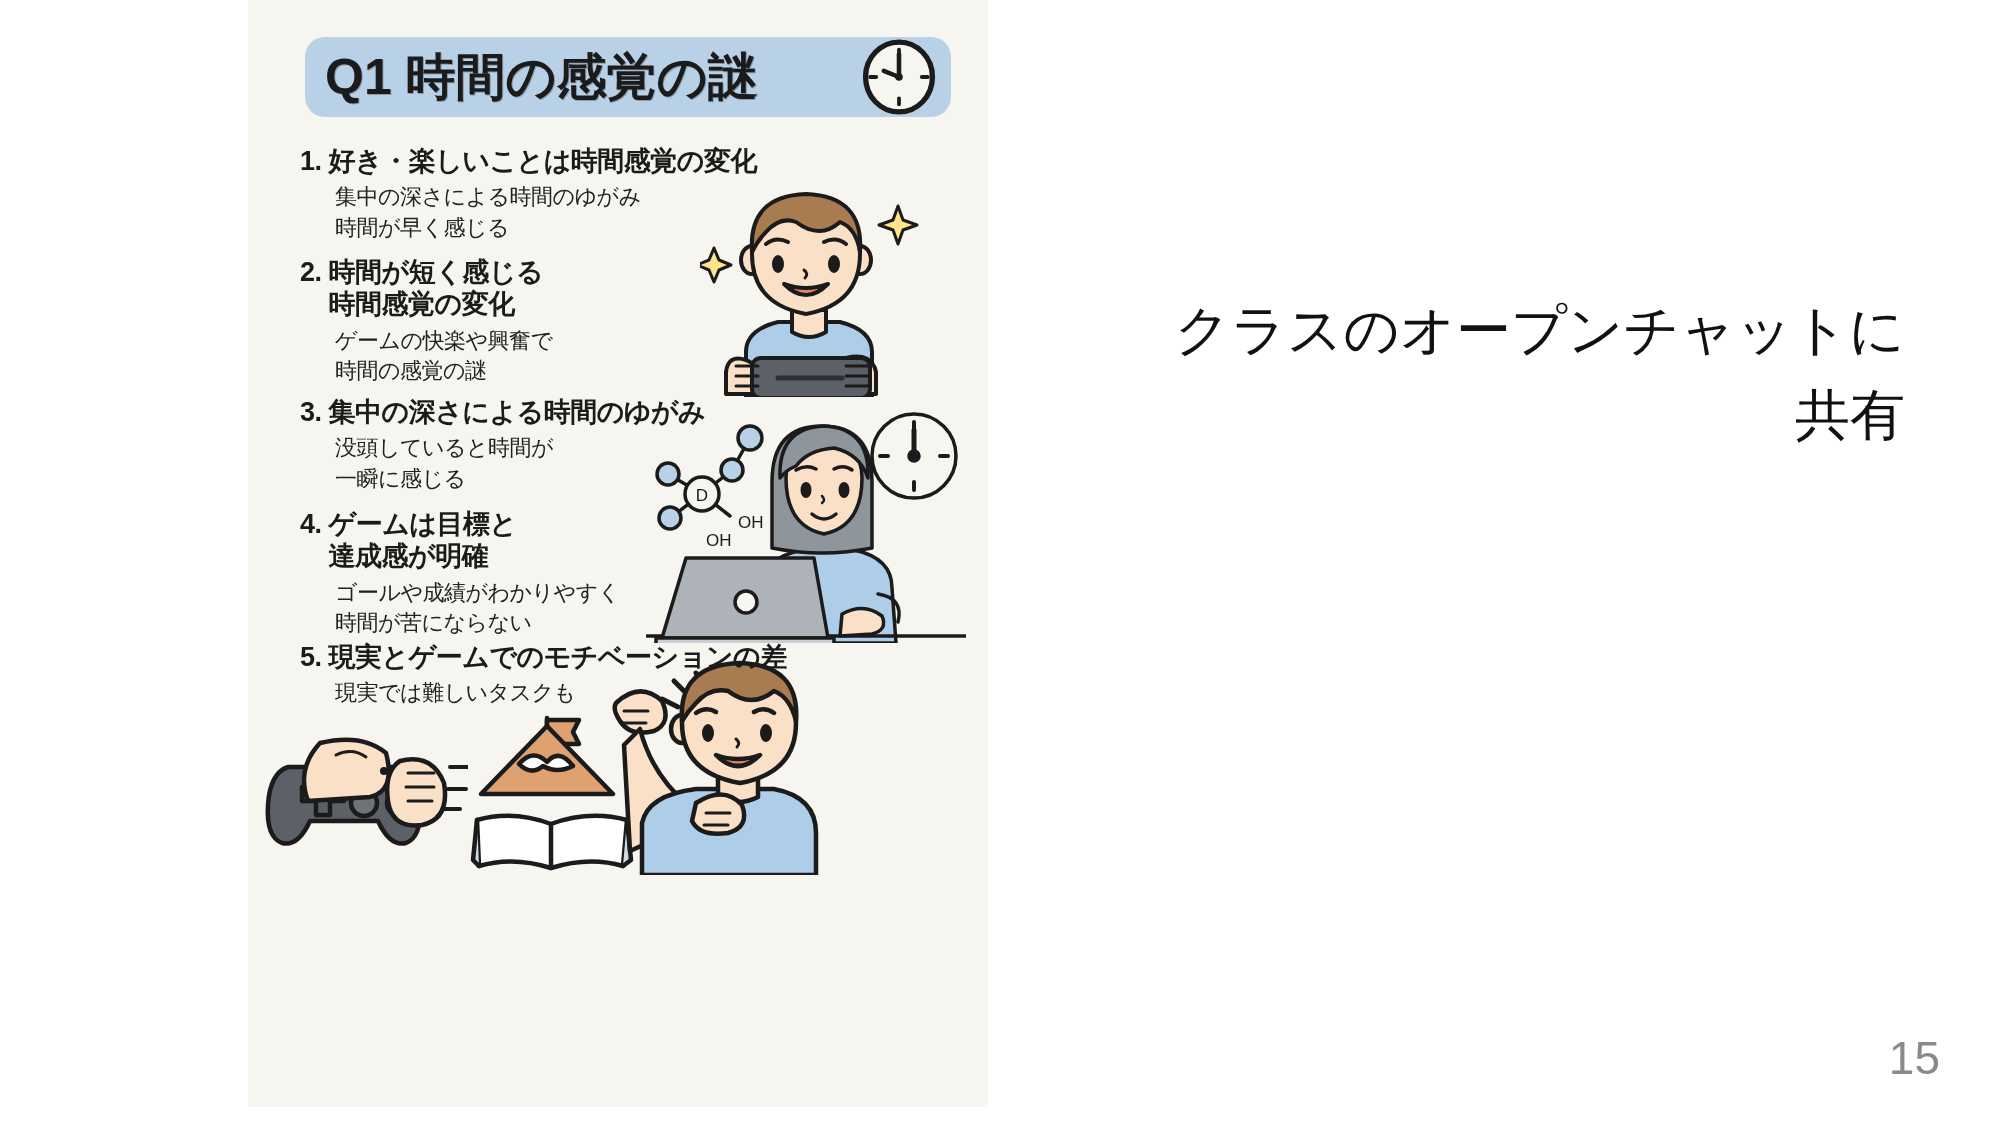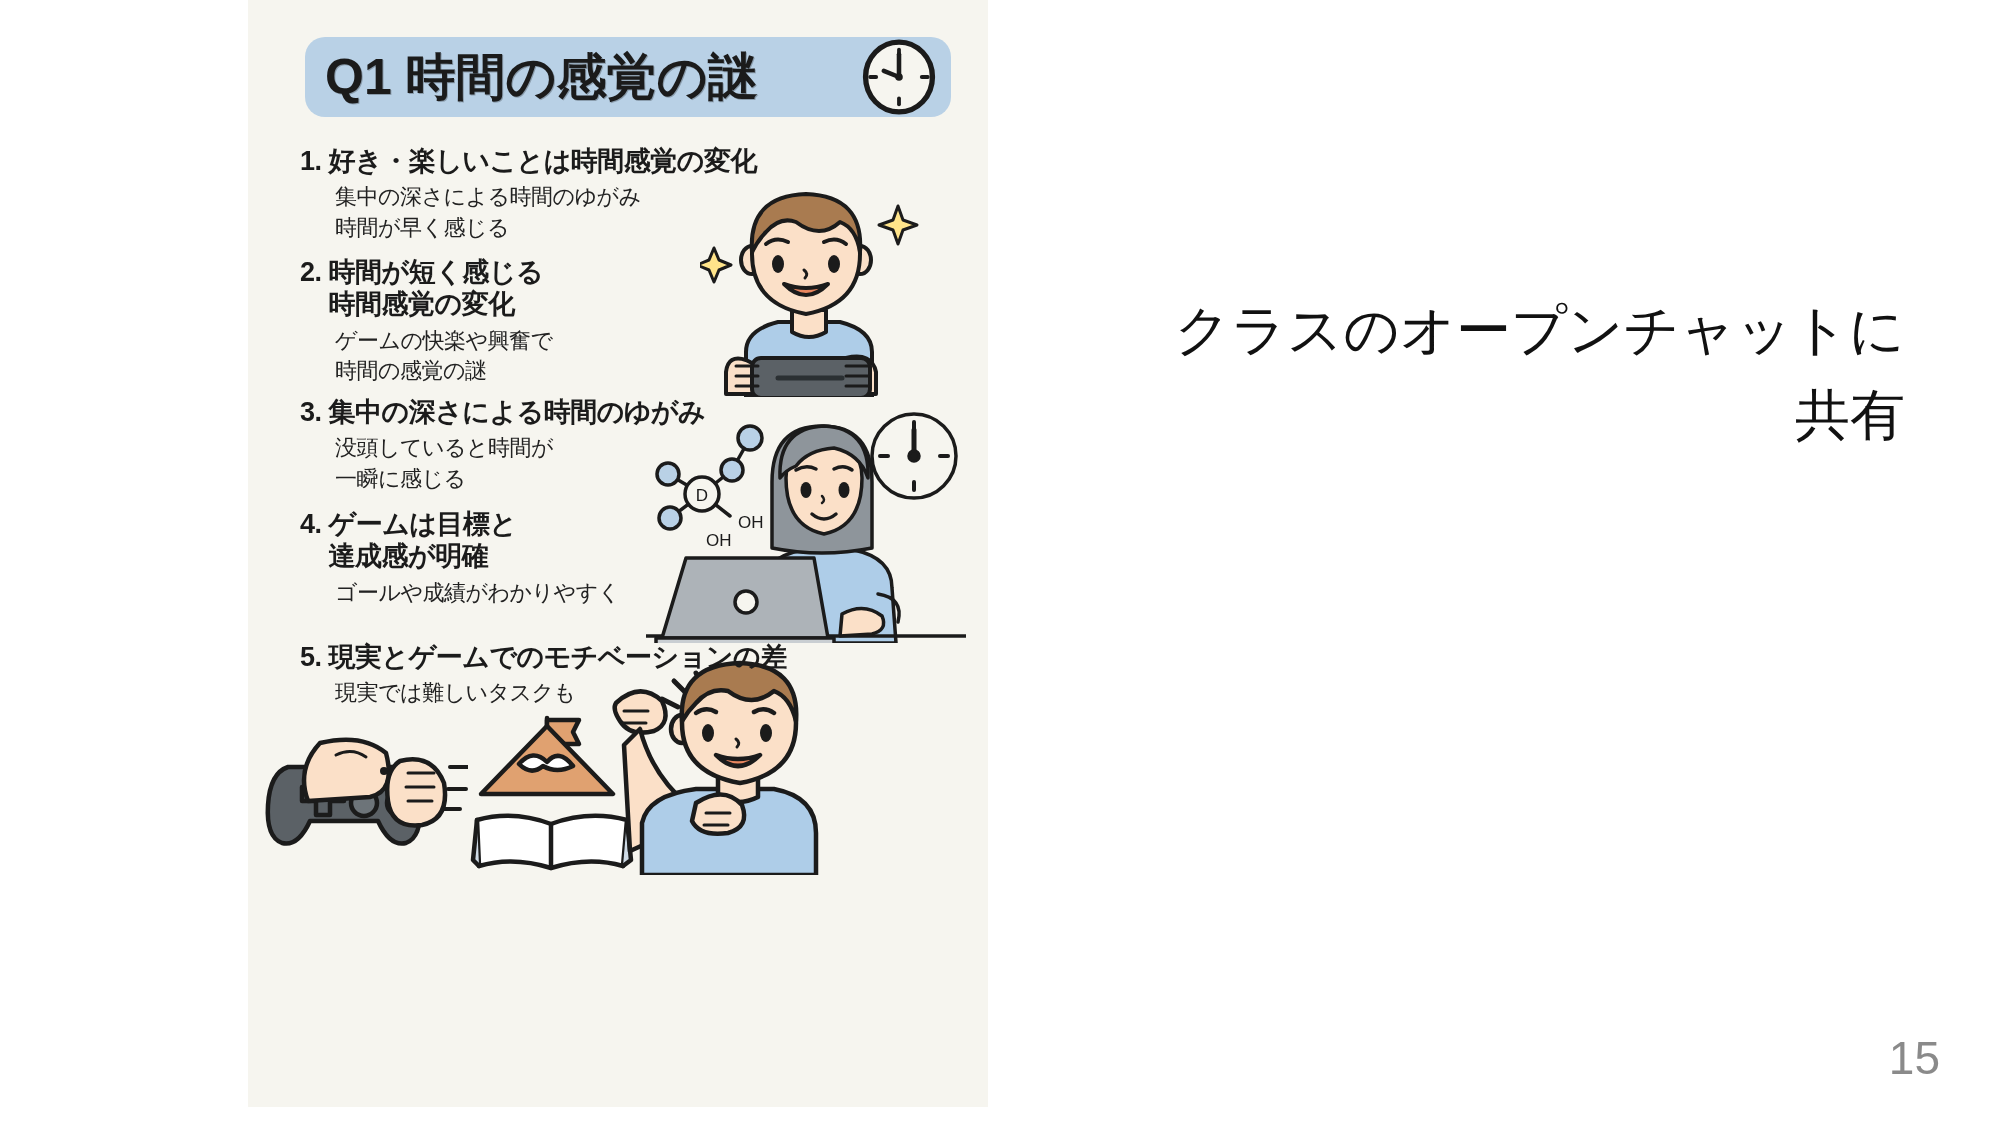--- a/index.html
+++ b/index.html
@@ -352,20 +352,21 @@
     </div>
 
     <div class="item" id="item4">
       <div class="item-head">
         <span class="item-num">4.</span>
         <span style="white-space:pre-line">ゲームは目標と
 達成感が明確</span>
       </div>
       <div class="item-sub">
         <div>ゴールや成績がわかりやすく</div>
+        <div>時間が苦にならない</div>
       </div>
     </div>
 
     <div class="item" id="item5">
       <div class="item-head">
         <span class="item-num">5.</span>
         <span>現実とゲームでのモチベーションの差</span>
       </div>
       <div class="item-sub">
         <div>現実では難しいタスクも</div>

